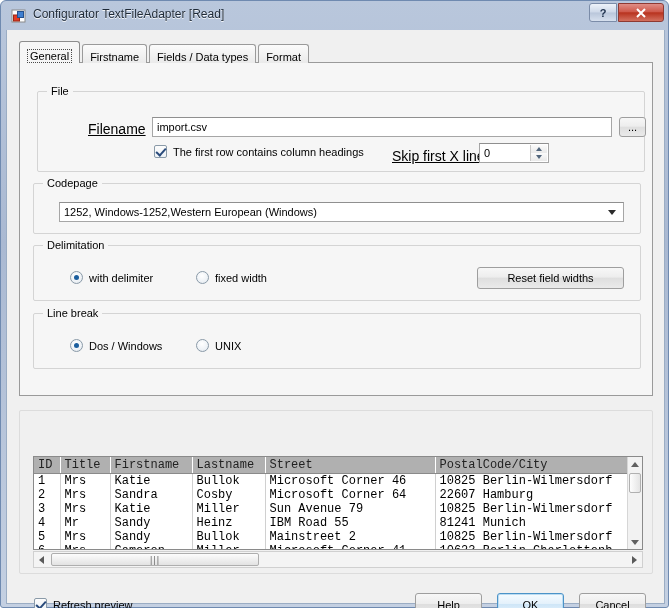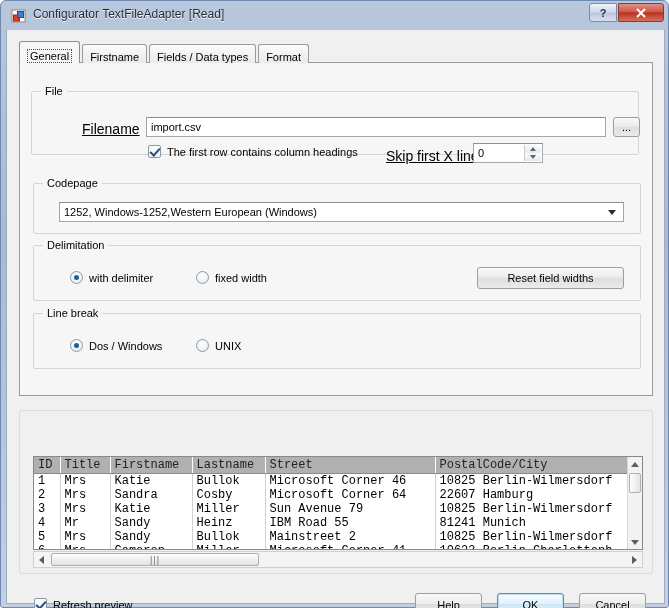--- a/index.html
+++ b/index.html
@@ -498,21 +498,21 @@
       <div class="tab">
         <span>Fields / Data types</span>
       </div>
       <div class="tab">
         <span>Format</span>
       </div>
     </div>
 
     <div class="tabpage">
 
-      <div class="group" style="left:11px; top:28px; width:608px; height:64px;">
+      <div class="group" style="left:17px; top:28px; width:608px; height:81px;">
         <span class="group-title">File</span>
 
         <span class="lbl" style="left:50px; top:29px;">Filename</span>
         <div class="textinput" style="left:114px; top:25px; width:460px; height:20px;">import.csv</div>
         <div class="btn" style="left:581px; top:25px; width:27px; height:20px;">...</div>
 
         <div class="checkbox" style="left:116px; top:53px;text-align:right;">
           <span class="cb-box checked"></span>
           <span>The first row contains column headings</span>
         </div>

